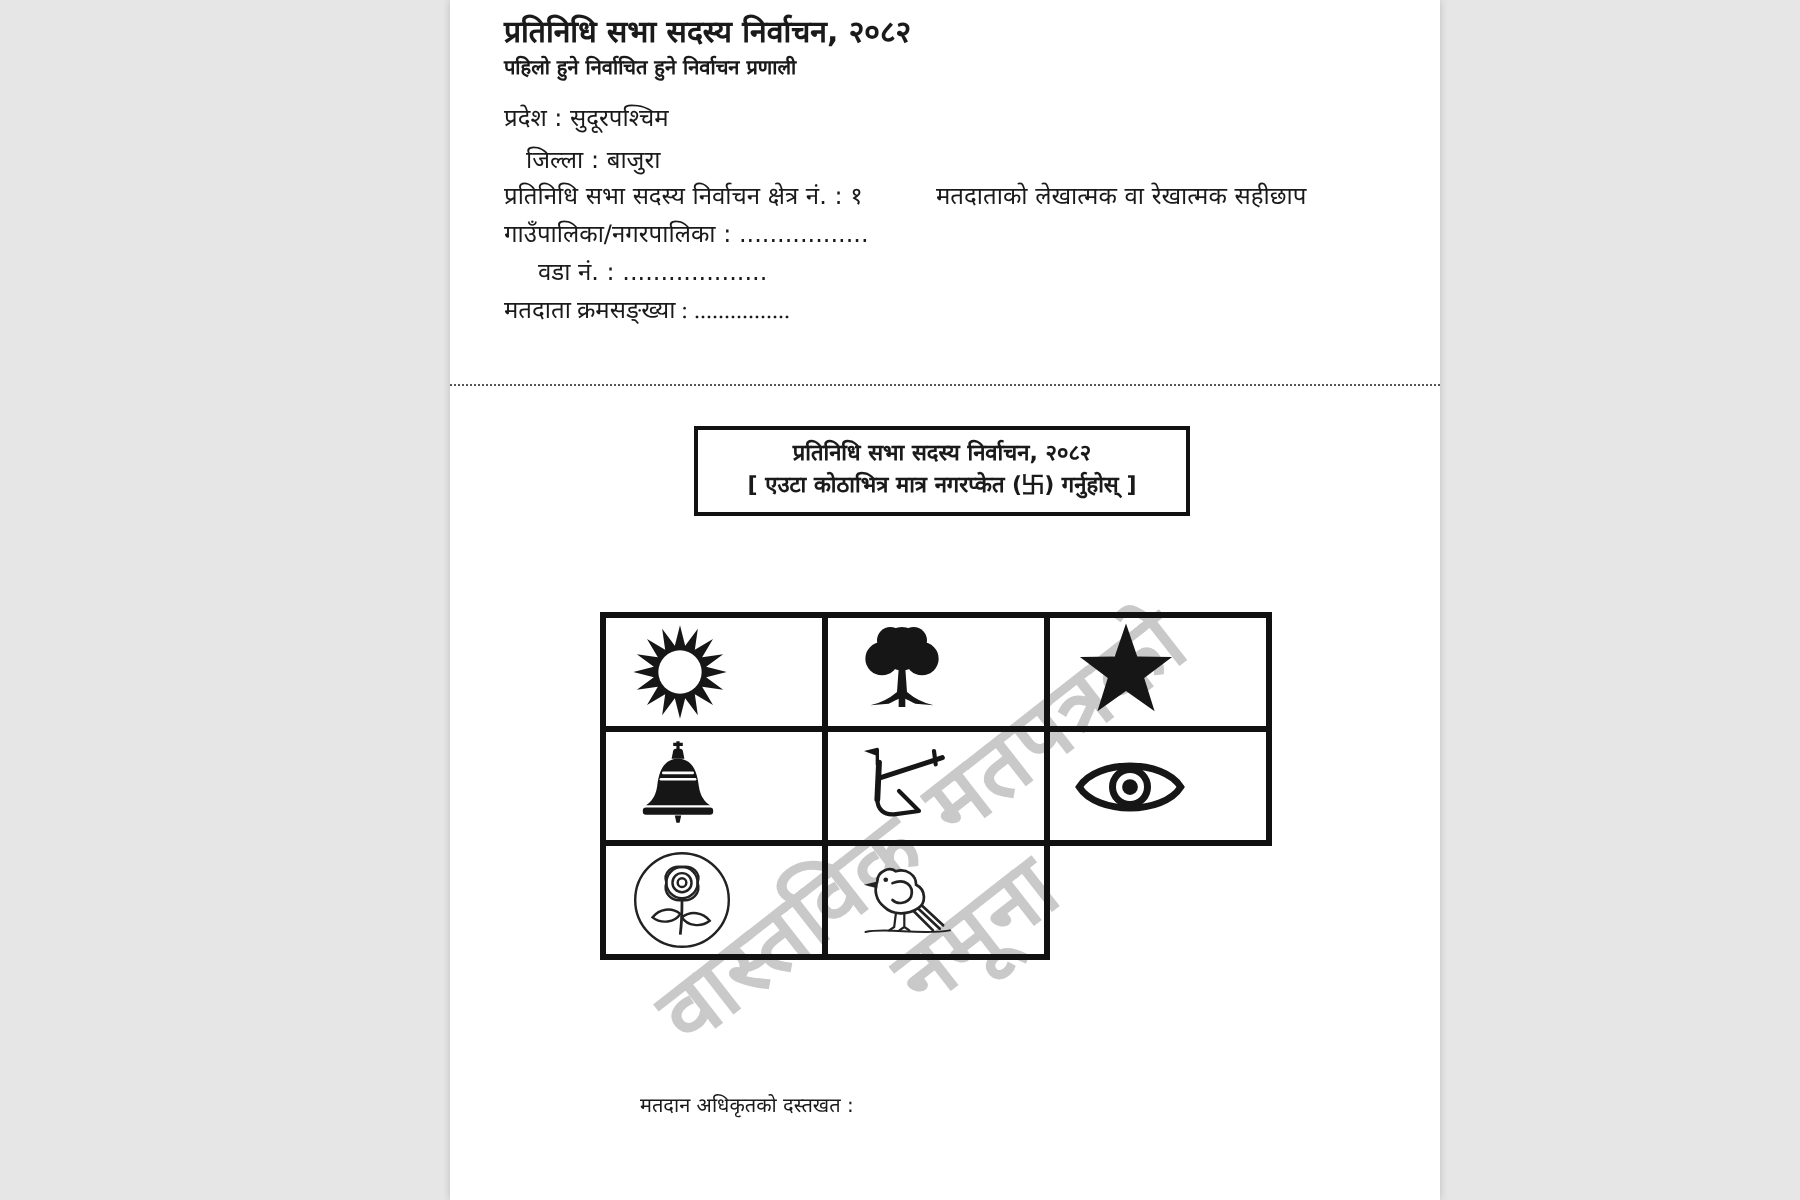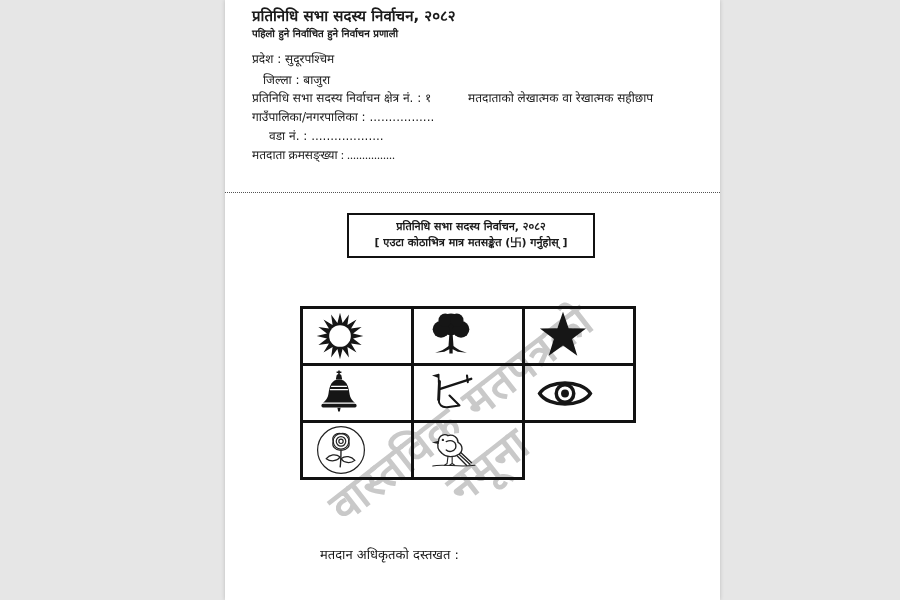--- a/index.html
+++ b/index.html
@@ -63,21 +63,21 @@
     color:#c9c9c9;
     white-space:nowrap;
     transform:translate(-50%,-50%) rotate(-38deg);
     z-index:1;
     letter-spacing:1px;
     font-size:44px;
     user-select:none;
   }
   .wm1{left:235px;top:412px;}
   .wm2{left:262px;top:464px;}
-  .signature{left:95px;top:545px;font-size:13px;white-space:nowrap;}
+  .signature{left:95px;top:545px;font-size:10px;white-space:nowrap;}
   svg{display:block;}
 </style>
 </head>
 <body>
 
 <div class="paper">
 
   <div class="abs title1">प्रतिनिधि सभा सदस्य निर्वाचन, २०८२</div>
   <div class="abs title2">पहिलो हुने निर्वाचित हुने निर्वाचन प्रणाली</div>
 
@@ -89,21 +89,21 @@
   <div class="abs formline f-ward">वडा नं. : ...................</div>
   <div class="abs formline f-serial">मतदाता क्रमसङ्ख्या : ................</div>
 
   <div class="abs dotted-divider"></div>
 
   <div class="wm wm1">वास्तविक मतपत्रको</div>
   <div class="wm wm2">नमूना</div>
 
   <div class="abs note-box">
     <div>प्रतिनिधि सभा सदस्य निर्वाचन, २०८२</div>
-    <div>[ एउटा कोठाभित्र मात्र मतसङ्केत (卐) गर्नुहोस् ]</div>
+    <div>[ एउटा कोठाभित्र मात्र नगरप्केत (卐) गर्नुहोस् ]</div>
   </div>
 
   <div class="abs grid">
     <div class="grid-row">
       <div class="cell">
         <svg width="50" height="50" viewBox="0 0 60 60">
           <polygon fill="#161616" points="58,30 45.7,33.1 55.9,40.7 43.3,38.9 49.8,49.8 38.9,43.3 40.7,55.9 33.1,45.7 30,58 26.9,45.7 19.3,55.9 21.1,43.3 10.2,49.8 16.7,38.9 4.1,40.7 14.3,33.1 2,30 14.3,26.9 4.1,19.3 16.7,21.1 10.2,10.2 21.1,16.7 19.3,4.1 26.9,14.3 30,2 33.1,14.3 40.7,4.1 38.9,16.7 49.8,10.2 43.3,21.1 55.9,19.3 45.7,26.9"></polygon>
           <circle cx="30" cy="30" r="13" fill="#ffffff"></circle>
         </svg>
       </div>

